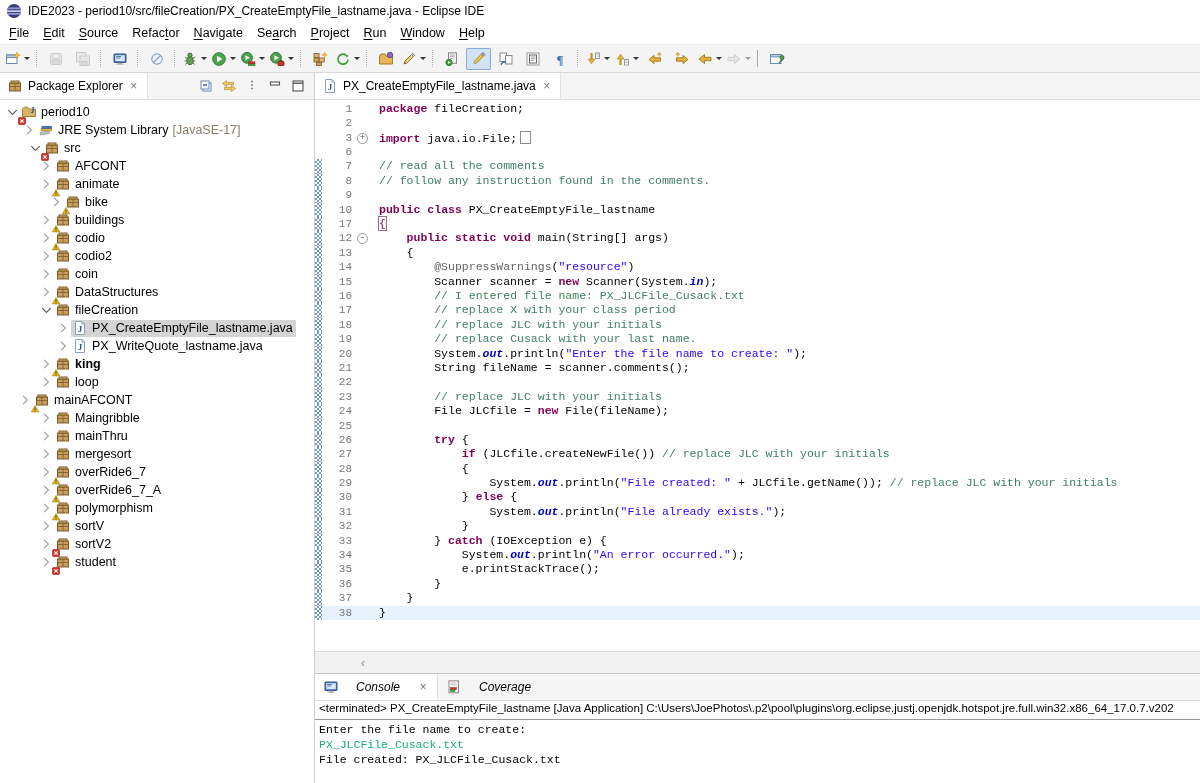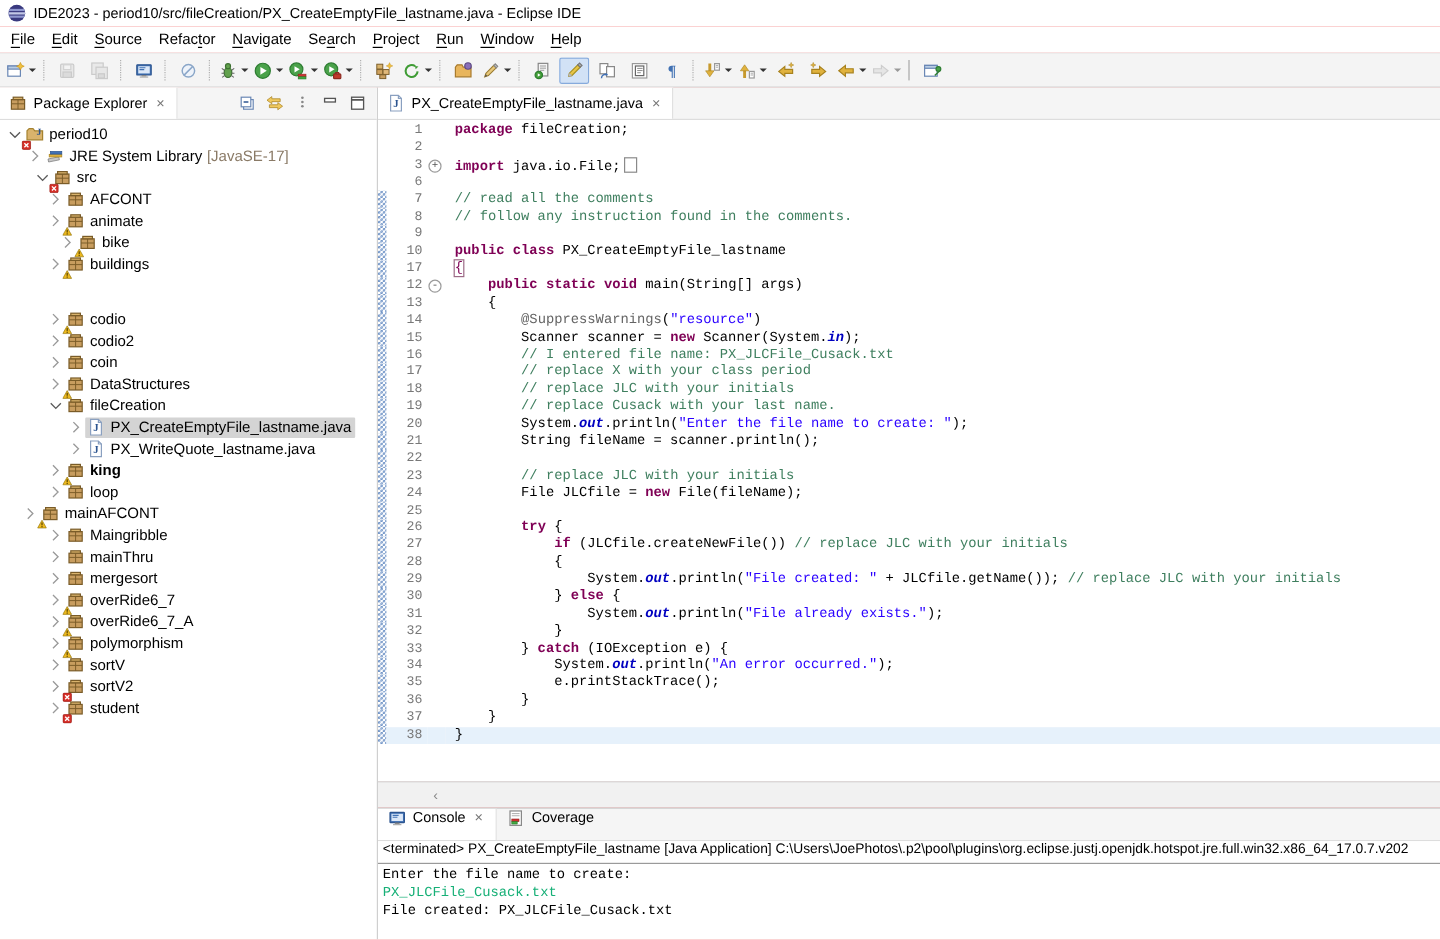--- a/index.html
+++ b/index.html
@@ -66,21 +66,21 @@
   .tok-p{color:#000;}
   .tok-brace{color:#7f0055;outline:1px solid #9c6b86;}
   .foldbox{display:inline-block;width:9px;height:11px;border:1px solid #8a8a8a;margin-left:3px;vertical-align:-2px;background:#fff;}
   
   .hscroll{height:21px;background:#f1f1f1;border-top:1px solid #d8d8d8;display:flex;align-items:center;}
   .hscroll .larr{margin-left:46px;color:#8a8a8a;font-size:12px;}
   .hscroll .larr::after{content:"‹";}
   
   .console{height:110px;border-top:1px solid #c4c4c4;display:flex;flex-direction:column;background:#fff;}
   .console-tabbar{height:26px;background:#f5f5f5;border-bottom:1px solid #ddd;display:flex;align-items:stretch;font-size:12px;}
-  .console-tab{display:flex;gap:5px;padding:0 8px;}
+  .console-tab{display:flex;align-items:center;gap:17px;padding:0 8px;font-style:italic;}
   .console-tab.active{background:#fff;border-right:1px solid #e2e2e2;}
   .console-status{height:17px;font-size:11.5px;padding:1px 4px 0;border-bottom:1px solid #9a9a9a;
                   white-space:nowrap;overflow:hidden;background:#fff;}
   .console-out{flex:1;font-family:"Liberation Mono","DejaVu Sans Mono",monospace;font-size:11.5px;line-height:15px;padding:2px 4px;white-space:pre;}
   .stdin{color:#17b077;}
   .stdout{color:#000;}
 </style>
 </head>
 <body>
 
@@ -539,21 +539,21 @@
                   <path d="M2.5 8.5h11M8 5v8" stroke="#7a5c28" stroke-width="0.8"></path>
                   <rect x="4" y="3" width="8" height="2" fill="#d9b36c" stroke="#7a5c28"></rect>
                 </svg><span class="badge"><svg viewBox="0 0 8 8" width="8" height="8">
                     <path d="M4 0.5L7.7 7H0.3z" fill="#edb91f" stroke="#8a6d00" stroke-width="0.5"></path>
                     <rect x="3.5" y="2.4" width="1" height="2.4" fill="#5a4500"></rect>
                     <rect x="3.5" y="5.4" width="1" height="1" fill="#5a4500"></rect>
                   </svg></span></span>
               <span class="tree-label">buildings</span>
             </span>
           </div>
-          <div class="tree-row" style="padding-left: 39px; margin-top: 28px;">
+          <div class="tree-row" style="padding-left: 39px;">
             <span class="chev">
               <svg viewBox="0 0 16 16" width="16" height="16">
                 <path d="M5.5 3.5L10 8l-4.5 4.5" fill="none" stroke="#9a9a9a" stroke-width="1.2"></path>
               </svg>
             </span>
             <span class="rowsel">
               <span class="tree-icon"><svg viewBox="0 0 16 16" width="16" height="16">
                   <rect x="2.5" y="5" width="11" height="8" fill="#c89d5f" stroke="#7a5c28"></rect>
                   <path d="M2.5 8.5h11M8 5v8" stroke="#7a5c28" stroke-width="0.8"></path>
                   <rect x="4" y="3" width="8" height="2" fill="#d9b36c" stroke="#7a5c28"></rect>
@@ -894,21 +894,21 @@
           <div class="code-row"><span class="rangecol hatch"></span><span class="numcol">17</span><span class="foldcol"></span><span class="codetext"><span class="tok-brace">{</span></span></div>
           <div class="code-row"><span class="rangecol hatch"></span><span class="numcol">12</span><span class="foldcol"><span class="foldbtn">-</span></span><span class="codetext"><span class="tok-p">    </span><span class="tok-k">public</span><span class="tok-p"> </span><span class="tok-k">static</span><span class="tok-p"> </span><span class="tok-k">void</span><span class="tok-p"> main(String[] args)</span></span></div>
           <div class="code-row"><span class="rangecol hatch"></span><span class="numcol">13</span><span class="foldcol"></span><span class="codetext"><span class="tok-p">    {</span></span></div>
           <div class="code-row"><span class="rangecol hatch"></span><span class="numcol">14</span><span class="foldcol"></span><span class="codetext"><span class="tok-p">        </span><span class="tok-a">@SuppressWarnings</span><span class="tok-p">(</span><span class="tok-s">"resource"</span><span class="tok-p">)</span></span></div>
           <div class="code-row"><span class="rangecol hatch"></span><span class="numcol">15</span><span class="foldcol"></span><span class="codetext"><span class="tok-p">        Scanner scanner = </span><span class="tok-k">new</span><span class="tok-p"> Scanner(System.</span><span class="tok-f">in</span><span class="tok-p">);</span></span></div>
           <div class="code-row"><span class="rangecol hatch"></span><span class="numcol">16</span><span class="foldcol"></span><span class="codetext"><span class="tok-p">        </span><span class="tok-c">// I entered file name: PX_JLCFile_Cusack.txt</span></span></div>
           <div class="code-row"><span class="rangecol hatch"></span><span class="numcol">17</span><span class="foldcol"></span><span class="codetext"><span class="tok-p">        </span><span class="tok-c">// replace X with your class period</span></span></div>
           <div class="code-row"><span class="rangecol hatch"></span><span class="numcol">18</span><span class="foldcol"></span><span class="codetext"><span class="tok-p">        </span><span class="tok-c">// replace JLC with your initials</span></span></div>
           <div class="code-row"><span class="rangecol hatch"></span><span class="numcol">19</span><span class="foldcol"></span><span class="codetext"><span class="tok-p">        </span><span class="tok-c">// replace Cusack with your last name.</span></span></div>
           <div class="code-row"><span class="rangecol hatch"></span><span class="numcol">20</span><span class="foldcol"></span><span class="codetext"><span class="tok-p">        System.</span><span class="tok-f">out</span><span class="tok-p">.println(</span><span class="tok-s">"Enter the file name to create: "</span><span class="tok-p">);</span></span></div>
-          <div class="code-row"><span class="rangecol hatch"></span><span class="numcol">21</span><span class="foldcol"></span><span class="codetext"><span class="tok-p">        String fileName = scanner.println();</span></span></div>
+          <div class="code-row"><span class="rangecol hatch"></span><span class="numcol">21</span><span class="foldcol"></span><span class="codetext"><span class="tok-p">        String fileName = scanner.comments();</span></span></div>
           <div class="code-row"><span class="rangecol hatch"></span><span class="numcol">22</span><span class="foldcol"></span><span class="codetext"></span></div>
           <div class="code-row"><span class="rangecol hatch"></span><span class="numcol">23</span><span class="foldcol"></span><span class="codetext"><span class="tok-p">        </span><span class="tok-c">// replace JLC with your initials</span></span></div>
           <div class="code-row"><span class="rangecol hatch"></span><span class="numcol">24</span><span class="foldcol"></span><span class="codetext"><span class="tok-p">        File JLCfile = </span><span class="tok-k">new</span><span class="tok-p"> File(fileName);</span></span></div>
           <div class="code-row"><span class="rangecol hatch"></span><span class="numcol">25</span><span class="foldcol"></span><span class="codetext"></span></div>
           <div class="code-row"><span class="rangecol hatch"></span><span class="numcol">26</span><span class="foldcol"></span><span class="codetext"><span class="tok-p">        </span><span class="tok-k">try</span><span class="tok-p"> {</span></span></div>
           <div class="code-row"><span class="rangecol hatch"></span><span class="numcol">27</span><span class="foldcol"></span><span class="codetext"><span class="tok-p">            </span><span class="tok-k">if</span><span class="tok-p"> (JLCfile.createNewFile()) </span><span class="tok-c">// replace JLC with your initials</span></span></div>
           <div class="code-row"><span class="rangecol hatch"></span><span class="numcol">28</span><span class="foldcol"></span><span class="codetext"><span class="tok-p">            {</span></span></div>
           <div class="code-row"><span class="rangecol hatch"></span><span class="numcol">29</span><span class="foldcol"></span><span class="codetext"><span class="tok-p">                System.</span><span class="tok-f">out</span><span class="tok-p">.println(</span><span class="tok-s">"File created: "</span><span class="tok-p"> + JLCfile.getName()); </span><span class="tok-c">// replace JLC with your initials</span></span></div>
           <div class="code-row"><span class="rangecol hatch"></span><span class="numcol">30</span><span class="foldcol"></span><span class="codetext"><span class="tok-p">            } </span><span class="tok-k">else</span><span class="tok-p"> {</span></span></div>
           <div class="code-row"><span class="rangecol hatch"></span><span class="numcol">31</span><span class="foldcol"></span><span class="codetext"><span class="tok-p">                System.</span><span class="tok-f">out</span><span class="tok-p">.println(</span><span class="tok-s">"File already exists."</span><span class="tok-p">);</span></span></div>

